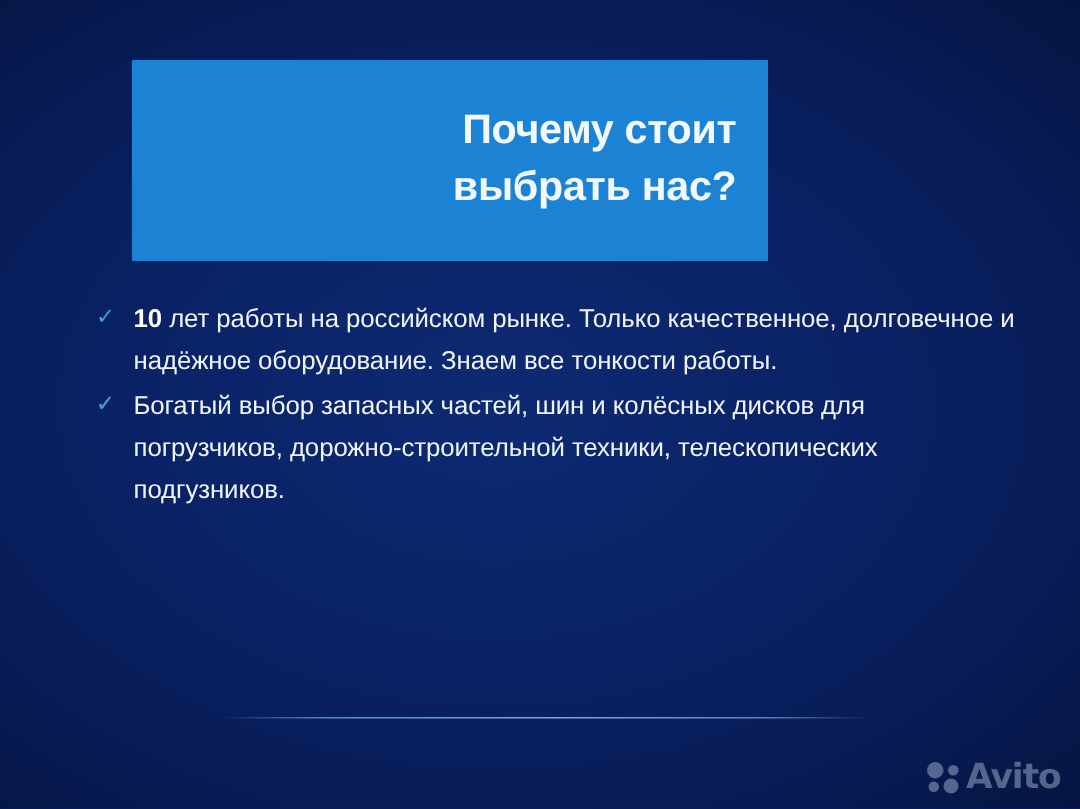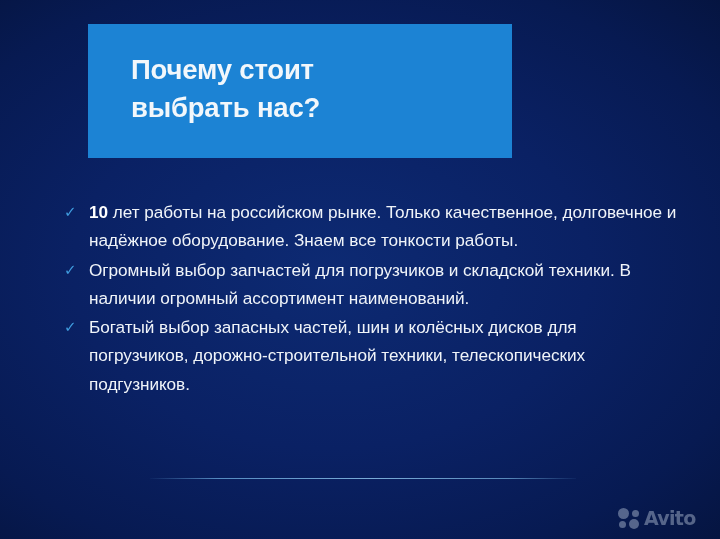--- a/index.html
+++ b/index.html
@@ -23,24 +23,25 @@
     background-color: #0a2162;
     background-image:
       radial-gradient(ellipse 78% 72% at 46% 50%, #0d2a73 0%, #0a2164 46%, #071a52 78%, #05143f 100%);
     overflow: hidden;
   }
 
   
   #title-block {
     position: absolute;
     left: 88px;
-    top: 24px;
+    top: 40px;
     width: 424px;
     height: 134px;
     background: #1c83d4;
+    text-align: right;
   }
   #title-text {
     position: absolute;
     left: 43px;
     top: 27px;
     width: 360px;
     margin: 0;
     color: #f2f7fb;
     font-size: 27.5px;
     font-weight: bold;
@@ -127,21 +128,21 @@
     display: block;
     border-radius: 50%;
     background: #cdd9ea;
   }
   #avito-mark i.c-tl { left: 0px;  top: 1px;  width: 11px; height: 11px; }
   #avito-mark i.c-tr { left: 14px; top: 3px;  width: 7px;  height: 7px;  }
   #avito-mark i.c-bl { left: 1px;  top: 14px; width: 7px;  height: 7px;  }
   #avito-mark i.c-br { left: 11px; top: 12px; width: 10px; height: 10px; }
   #avito-text {
     color: #cdd9ea;
-    font-size: 19px;
+    font-size: 23px;
     font-weight: bold;
     letter-spacing: -0.7px;
     line-height: 1;
     font-family: "DejaVu Sans", "Liberation Sans", sans-serif;
   }
 </style>
 </head>
 <body>
 
 <div id="slide">
@@ -153,21 +154,20 @@
 
   <ul id="bullet-list">
 
     <li class="bullet-item">
       <span class="check-icon">✓</span>
       <span class="bullet-text"><span class="lead-number">10</span><span> лет работы на российском рынке. Только качественное, долговечное и надёжное оборудование. Знаем все тонкости работы.</span></span>
     </li>
 
     <li class="bullet-item">
       <span class="check-icon">✓</span>
-      <span class="bullet-text"><span>Огромный выбор запчастей для погрузчиков и складской техники. В наличии огромный ассортимент наименований.</span></span>
     </li>
 
     <li class="bullet-item">
       <span class="check-icon">✓</span>
       <span class="bullet-text"><span>Богатый выбор запасных частей, шин и колёсных дисков для погрузчиков, дорожно-строительной техники, телескопических подгузников.</span></span>
     </li>
 
   </ul>
 
   <div id="divider"></div>

